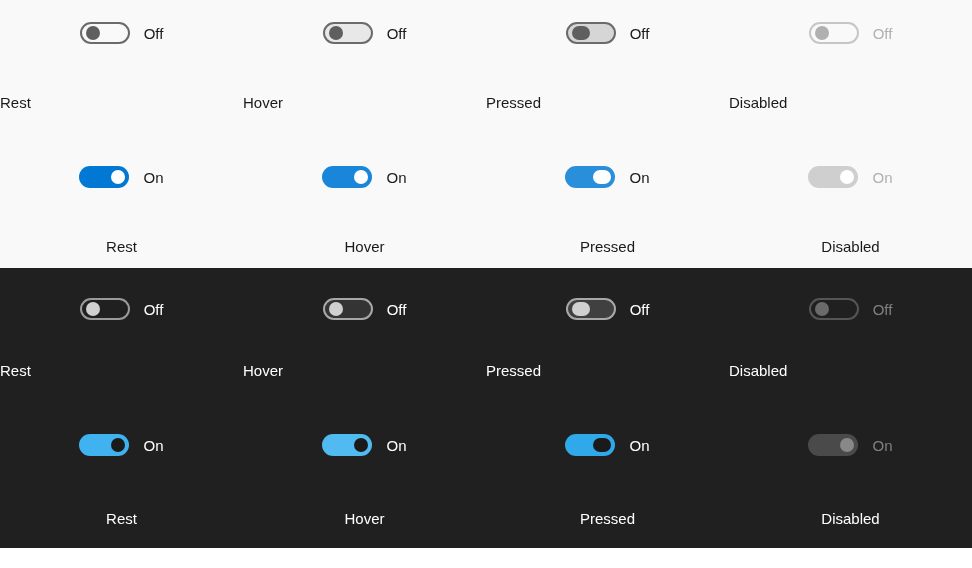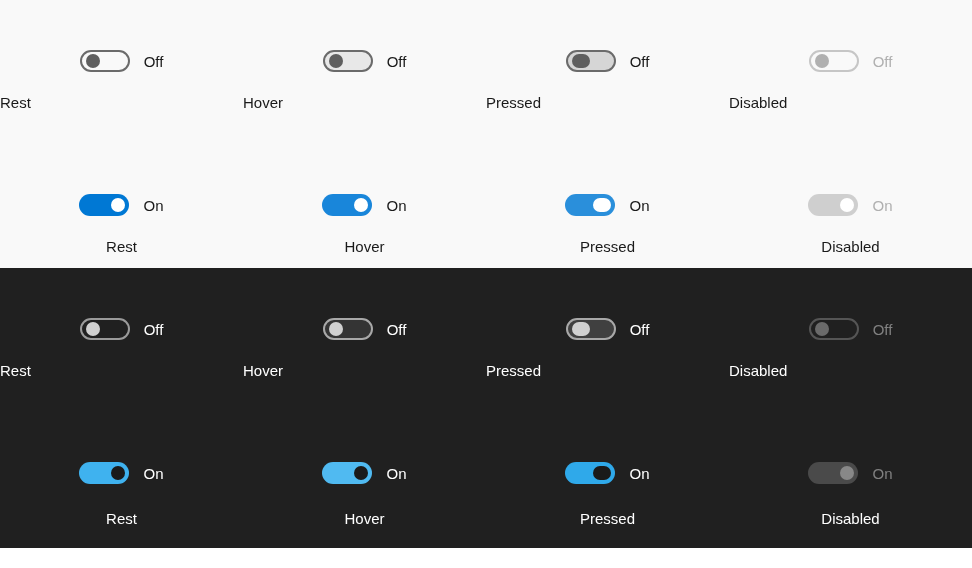--- a/index.html
+++ b/index.html
@@ -4,21 +4,21 @@
 <style>
   * { box-sizing: border-box; margin: 0; padding: 0; }
   html, body { width: 972px; height: 568px; font-family: "Segoe UI", Arial, sans-serif; overflow: hidden; }
   .theme-block { width: 972px; }
   .theme-light { background: #f9f9f9; color: #1a1a1a; }
   .theme-dark  { background: #202020; color: #ffffff; }
 
   .row { display: flex; }
   .cell { flex: 1 1 0; display: flex; flex-direction: column; align-items: center; justify-content: flex-start; position: relative; }
 
-  .toggle-row { height: 72px; padding-top: 22px; display: flex; align-items: center; justify-content: flex-end; }
+  .toggle-row { height: 72px; padding-top: 22px; display: flex; align-items: center; }
   .label-row  { height: 72px; padding-top: 22px; display: flex; align-items: flex-start; }
 
   .toggle-wrap { display: flex; align-items: center; gap: 14px; }
   .state-label { font-size: 15px; }
 
   
   .sw {
     width: 50px; height: 22px; border-radius: 11px; position: relative;
     border: 0 solid transparent;
   }

